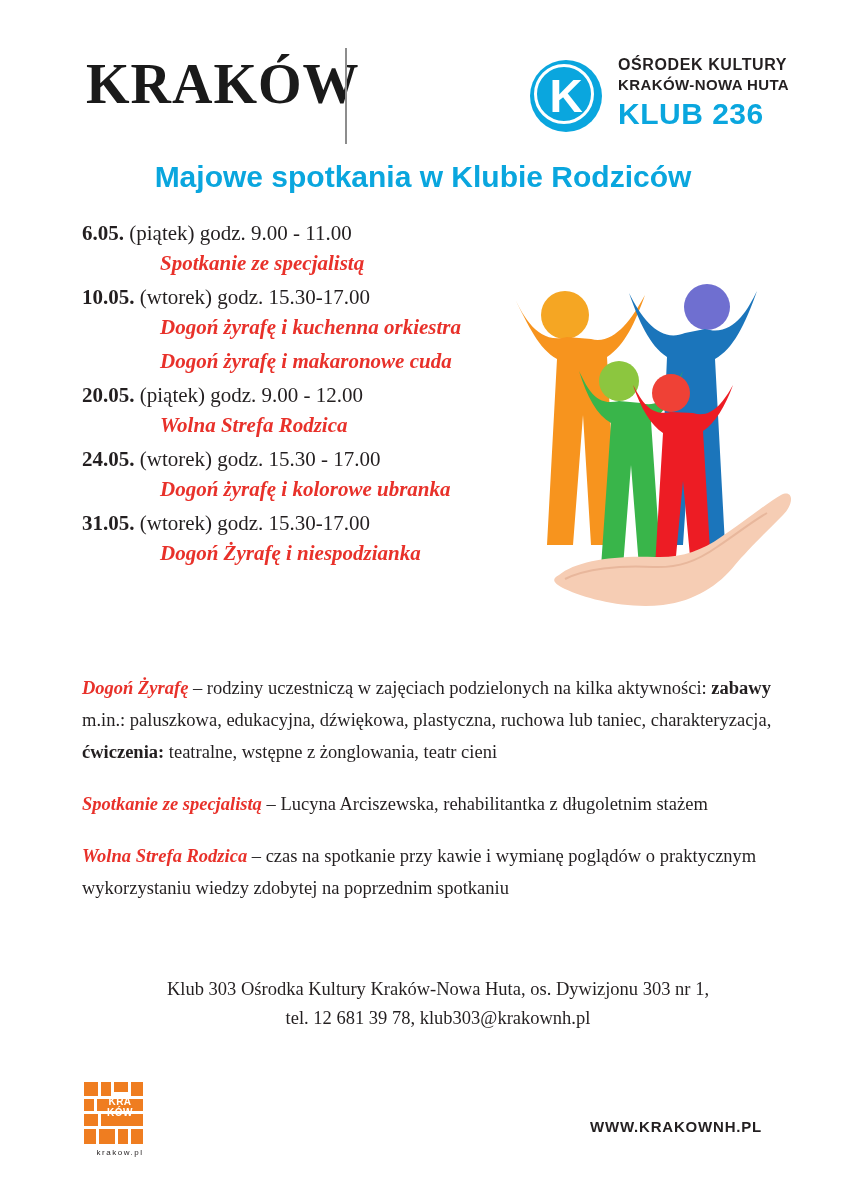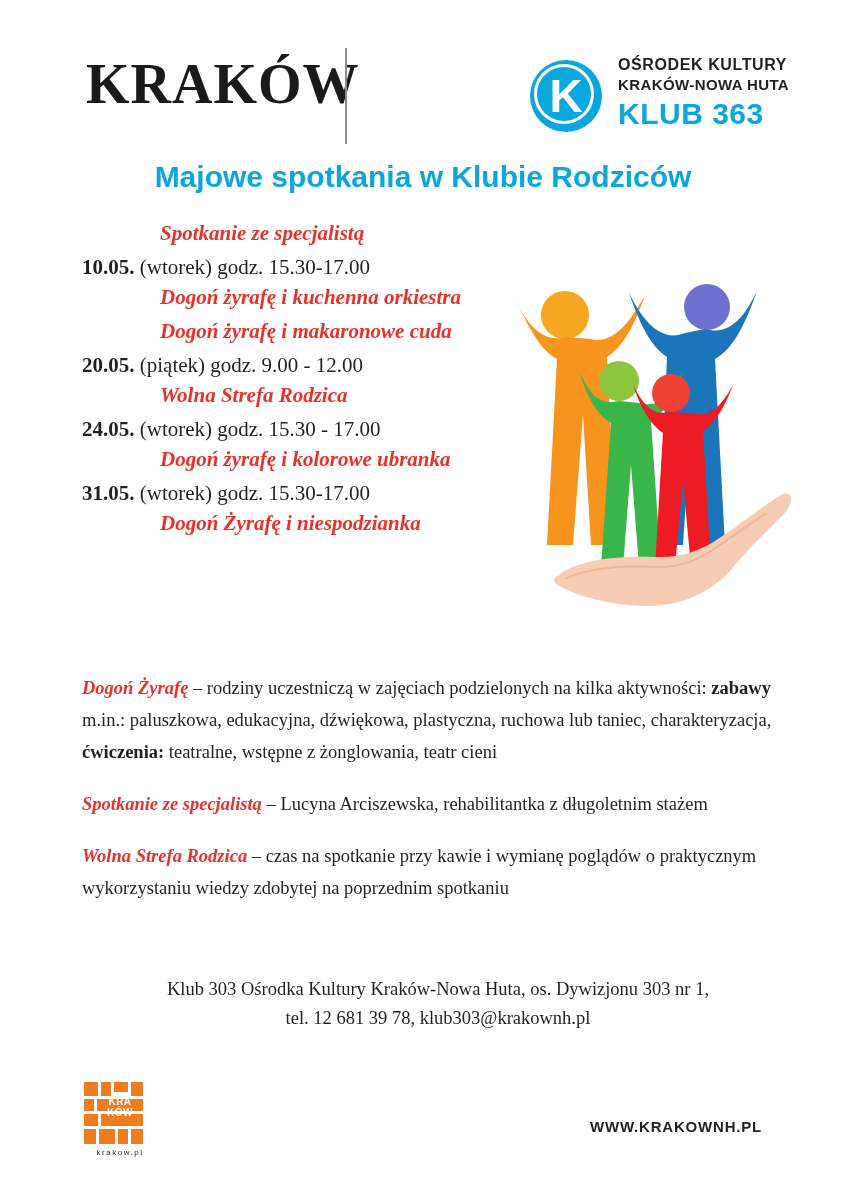--- a/index.html
+++ b/index.html
@@ -242,21 +242,21 @@
   <div class="header-divider"></div>
 
   <div class="ok-logo">
     <div class="ok-mark">
       <span class="ring"></span>
       <span>K</span>
     </div>
     <div class="ok-text">
       <div class="l1">OŚRODEK KULTURY</div>
       <div class="l2">KRAKÓW-NOWA HUTA</div>
-      <div class="l3">KLUB 363</div>
+      <div class="l3">KLUB 236</div>
     </div>
   </div>
 </div>
 
 <div class="main-title">Majowe spotkania w Klubie Rodziców</div>
 
 <div class="artwork">
   <svg viewBox="0 0 300 400" width="300" height="400" aria-hidden="true">
 
     <g>
@@ -282,20 +282,24 @@
     <g>
       <path d="M64 330 C 80 316, 120 310, 160 312 C 186 313, 206 306, 226 292 C 250 276, 272 258, 286 250 C 298 244, 300 258, 288 270 C 270 288, 252 306, 240 320 C 224 340, 200 356, 168 360 C 130 364, 92 354, 70 344 C 58 338, 56 334, 64 330 Z" fill="#f6cdb4"></path>
       <path d="M70 334 C 90 324, 124 320, 158 322 C 184 323, 202 316, 222 302 C 240 290, 258 276, 272 268" fill="none" stroke="#e8b79c" stroke-width="2"></path>
     </g>
   </svg>
 </div>
 
 <div class="schedule">
 
   <div class="sched-row">
+    <div class="sched-date-line">
+      <span class="d">6.05.</span>
+      <span>(piątek) godz. 9.00 - 11.00</span>
+    </div>
     <div class="sched-event">Spotkanie ze specjalistą</div>
   </div>
 
   <div class="sched-row">
     <div class="sched-date-line">
       <span class="d">10.05.</span>
       <span>(wtorek) godz. 15.30-17.00</span>
     </div>
     <div class="sched-event">Dogoń żyrafę i kuchenna orkiestra</div>
   </div>

